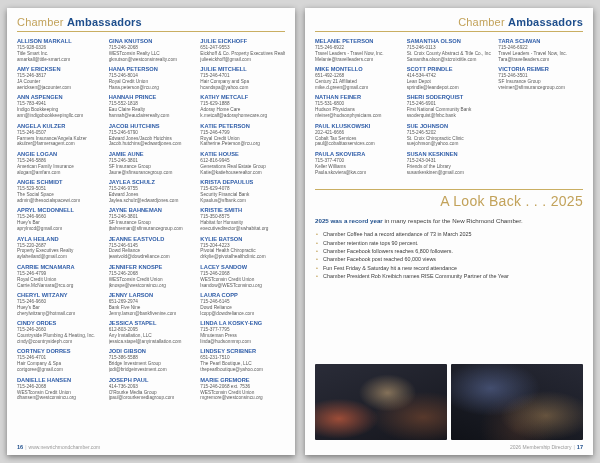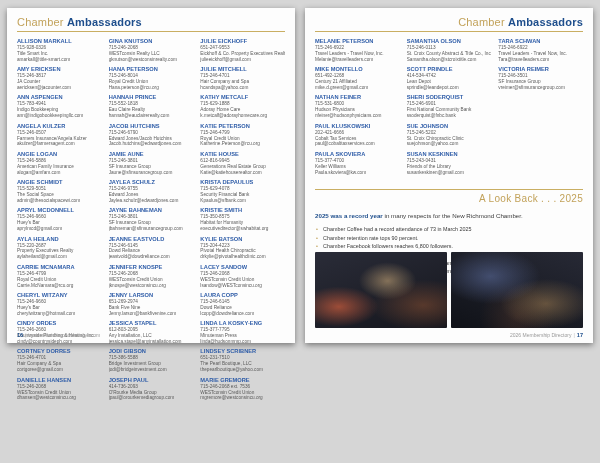--- a/index.html
+++ b/index.html
@@ -1,40 +1,40 @@
 <!DOCTYPE html>
 <html><head>
 <meta charset="utf-8">
 <style>
   html,body{margin:0;padding:0;}
   body{background:#d6d6d6;font-family:"Liberation Sans", sans-serif;}
   .backdrop{position:relative;width:600px;height:463px;background:#d6d6d6;overflow:hidden;}
 
-  .page{position:absolute;top:8px;width:288px;height:335px;background:#fdfdfd;
+  .page{position:absolute;top:8px;width:288px;height:447px;background:#fdfdfd;
         box-shadow:0 2px 6px rgba(0,0,0,.45);}
   .page-left{left:7px;}
   .page-right{left:305px;}
 
   .hdr{margin:8px 10px 0;padding:0 0 3px;border-bottom:1.5px solid #C9AE62;
        font-size:11px;letter-spacing:.2px;white-space:nowrap;}
   .page-right .hdr{text-align:right;}
   .hdr-prefix{color:#C2A25A;font-weight:400;}
   .hdr-title{color:#1E4E8C;font-weight:700;}
 
   .cols{display:flex;gap:7px;padding:6px 10px 0;}
   .col{flex:1 1 0;min-width:0;overflow:hidden;}
 
   .entry{margin-bottom:3.5px;}
   .e-name{font-size:5.7px;font-weight:700;color:#2F5DA8;line-height:7px;
           white-space:nowrap;overflow:hidden;}
   .e-line{font-size:4.7px;color:#5a5a5a;line-height:5.9px;white-space:nowrap;overflow:hidden;}
 
   .lookback{padding:0 10px;margin-top:10px;}
   .lb-head{border-top:1.5px solid #C9AE62;padding-top:3px;text-align:right;
-           font-size:10px;color:#C2A25A;letter-spacing:.3px;}
+           font-size:14px;color:#C2A25A;letter-spacing:.3px;}
   .lb-year{color:#C2A25A;font-weight:400;}
   .lb-intro{margin-top:8px;font-size:6.2px;color:#3a3a3a;line-height:8px;}
   .lb-intro .hl{color:#1E4E8C;font-weight:700;}
   .lb-bullets{margin:5px 0 0;padding:0;list-style:none;}
   .lb-bullets li{font-size:5.4px;line-height:8.4px;color:#3a3a3a;
                  padding-left:8px;position:relative;white-space:nowrap;overflow:hidden;}
   .lb-bullets li::before{content:"\2022";position:absolute;left:1px;color:#C2A25A;}
 
   .photos{position:absolute;left:10px;right:10px;bottom:15px;height:76px;display:flex;gap:4px;}
   .photo{flex:1;border-radius:1px;}

